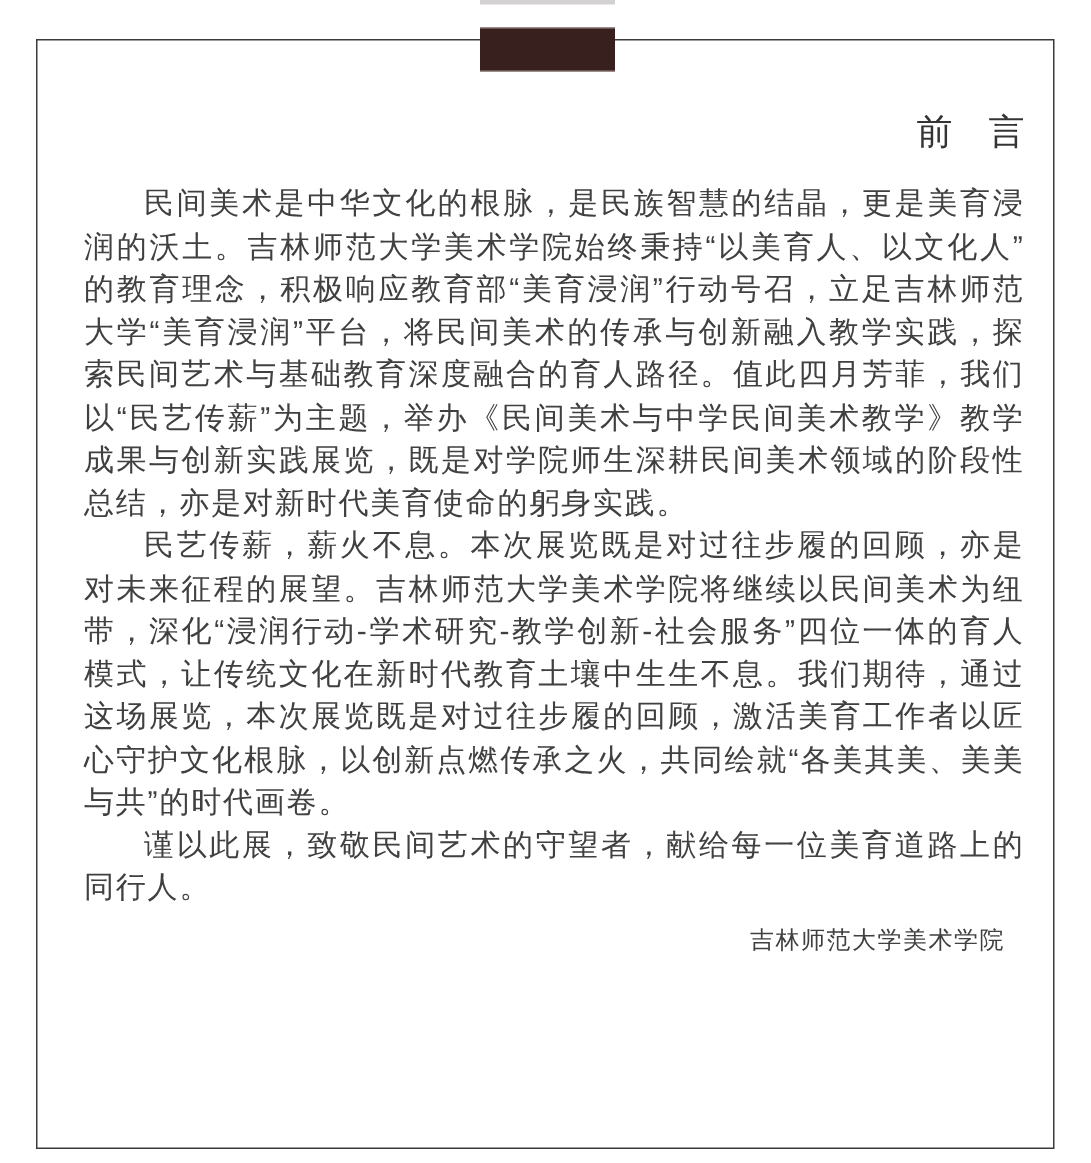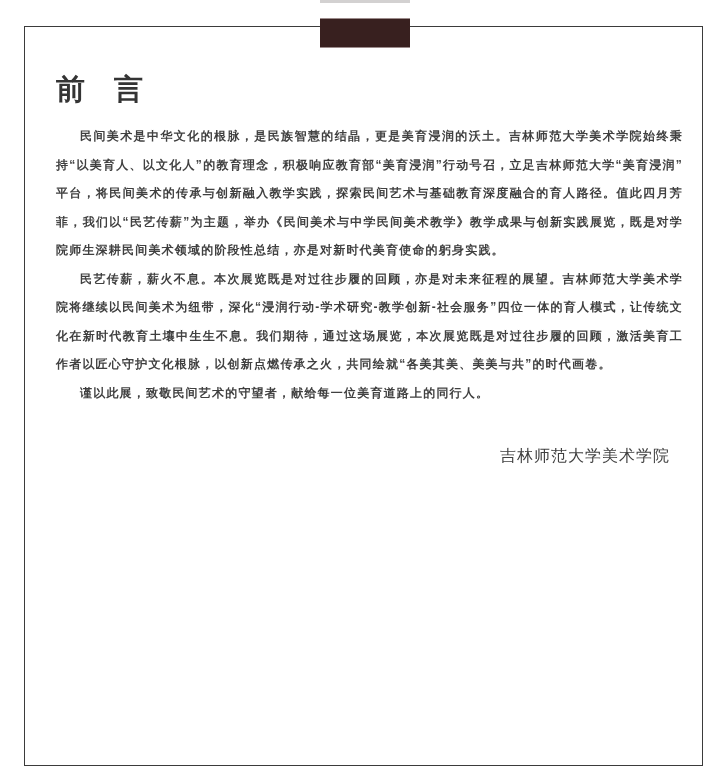--- a/index.html
+++ b/index.html
@@ -49,38 +49,37 @@
   .content {
     position: absolute;
     left: 24px;
     top: 26px;
     width: 680px;
     box-sizing: border-box;
     padding: 0 21px 0 32px;
   }
   .content h1 {
     margin: 48px 0 18px 0;
-    font-size: 29px;
+    font-size: 24px;
     line-height: 30px;
-    font-weight: bold;
-    text-align: left;
+    font-weight: normal;
+    text-align: right;
     color: var(--title, #343434);
   }
   .content p {
     margin: 0;
-    font-size: 12px;
+    font-size: 20px;
     line-height: 28.5px;
     letter-spacing: 1.2px;
     color: var(--text, #404040);
     text-align: justify;
     text-indent: 2em;
-    font-weight: bold;
   }
   .signature {
-    margin-top: 32px;
+    margin-top: 4px;
     padding-right: 13px;
     text-align: right;
     font-size: 16px;
     line-height: 33px;
     letter-spacing: 1px;
     color: var(--text, #404040);
   }
 </style>
 </head>
 <body>

